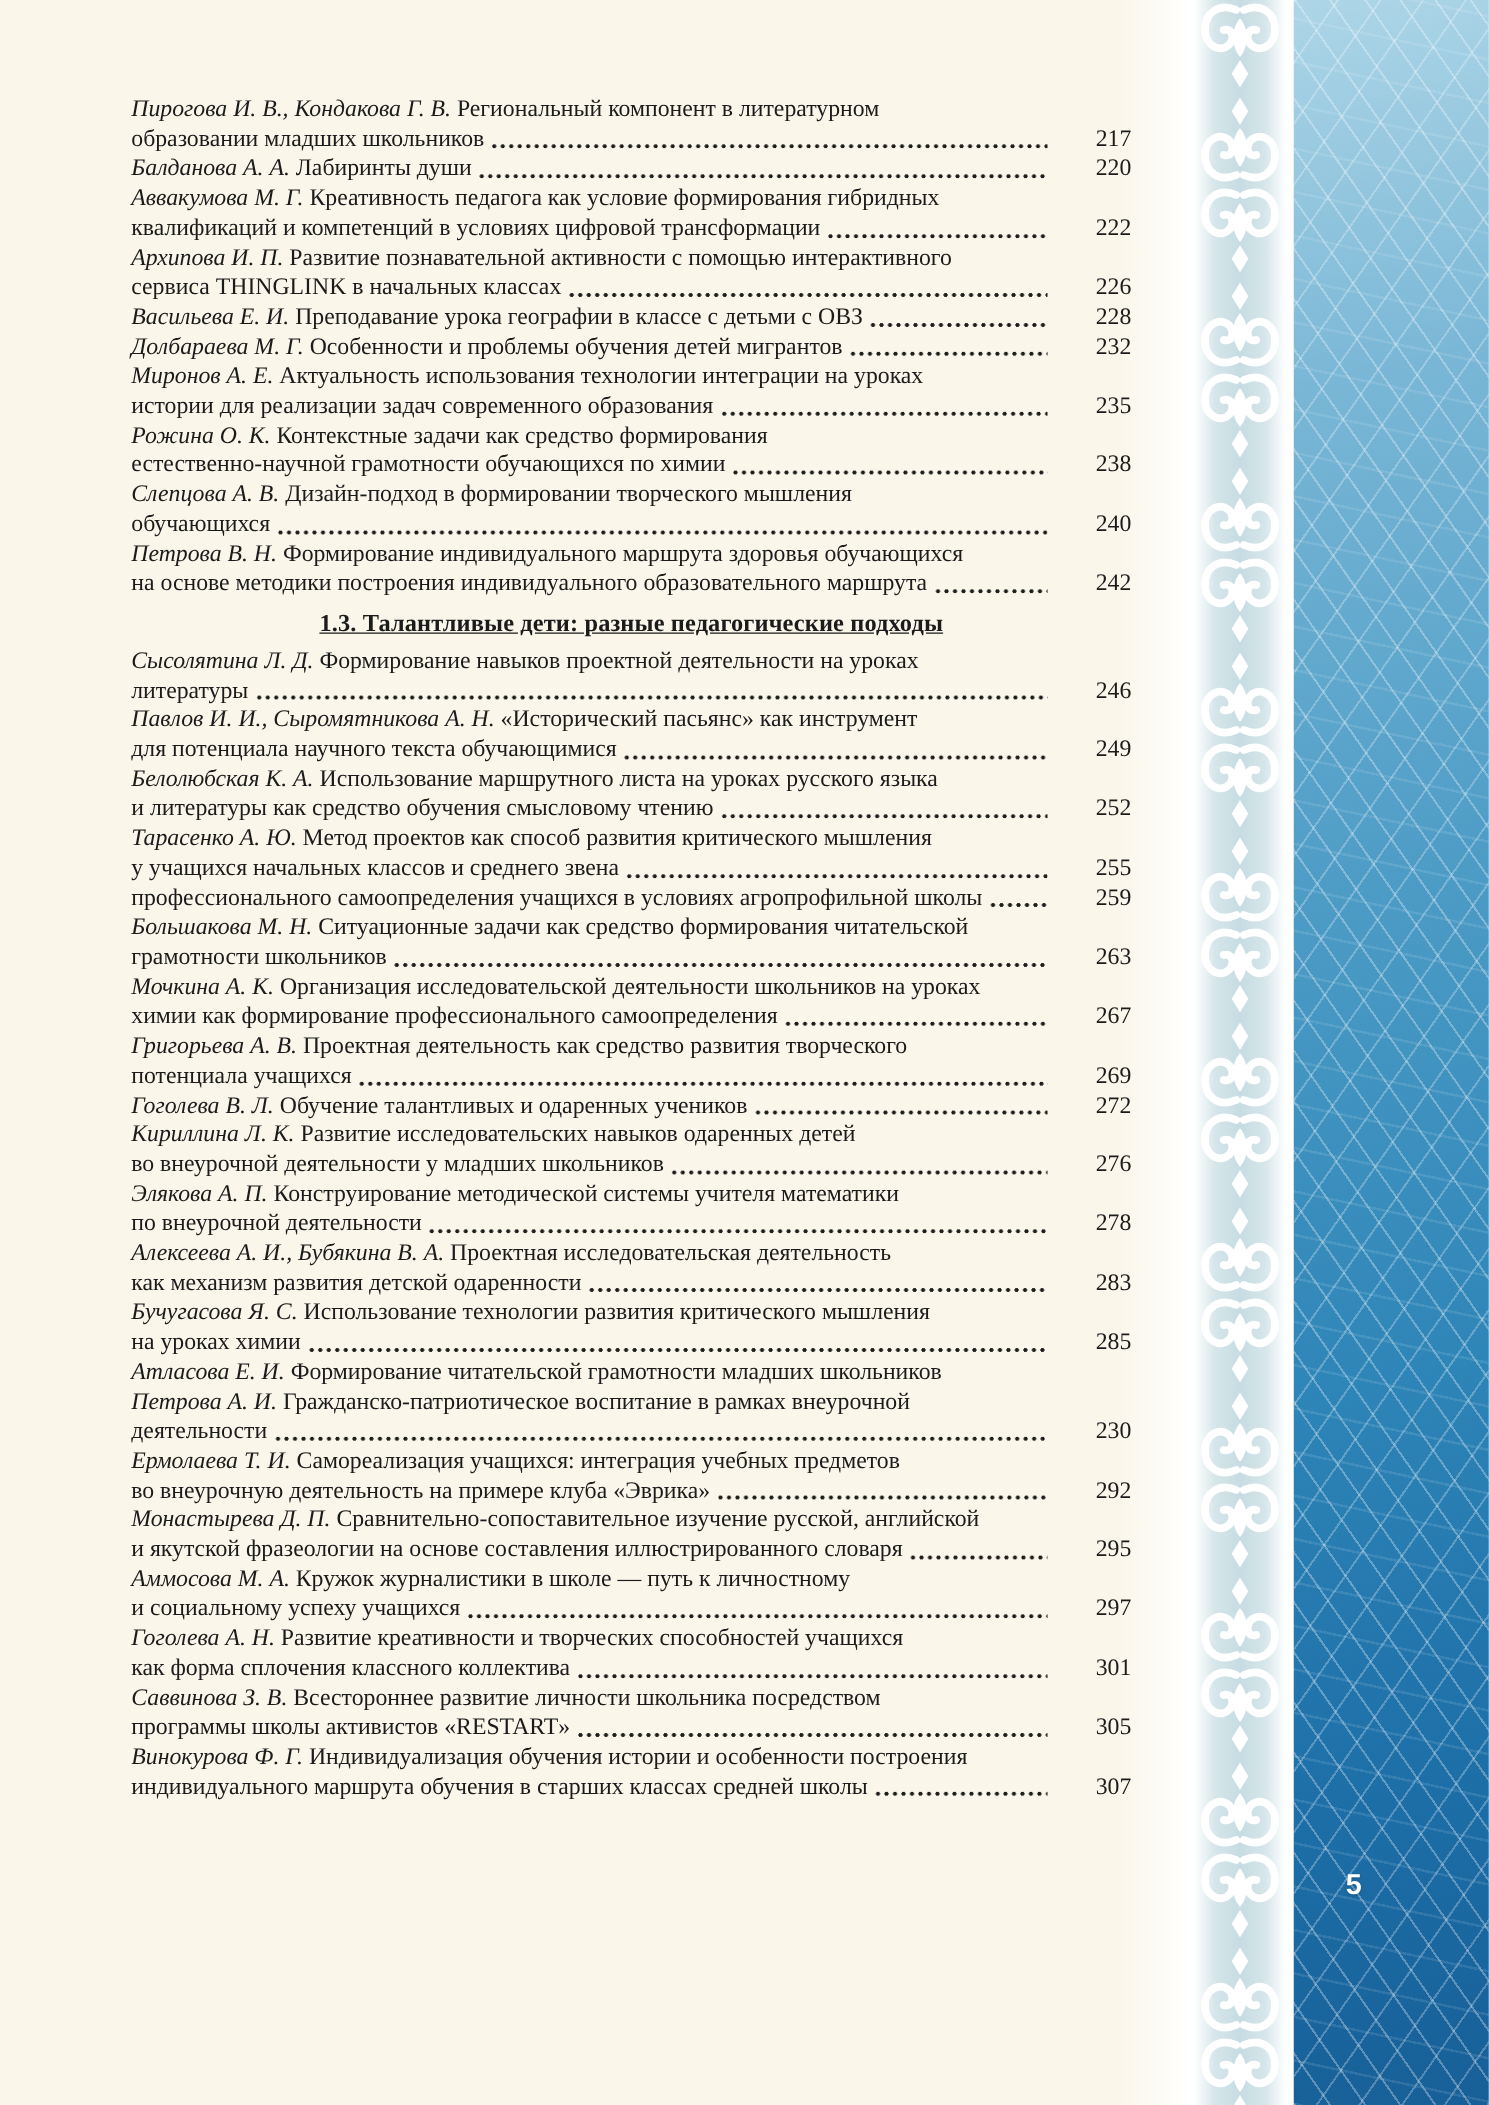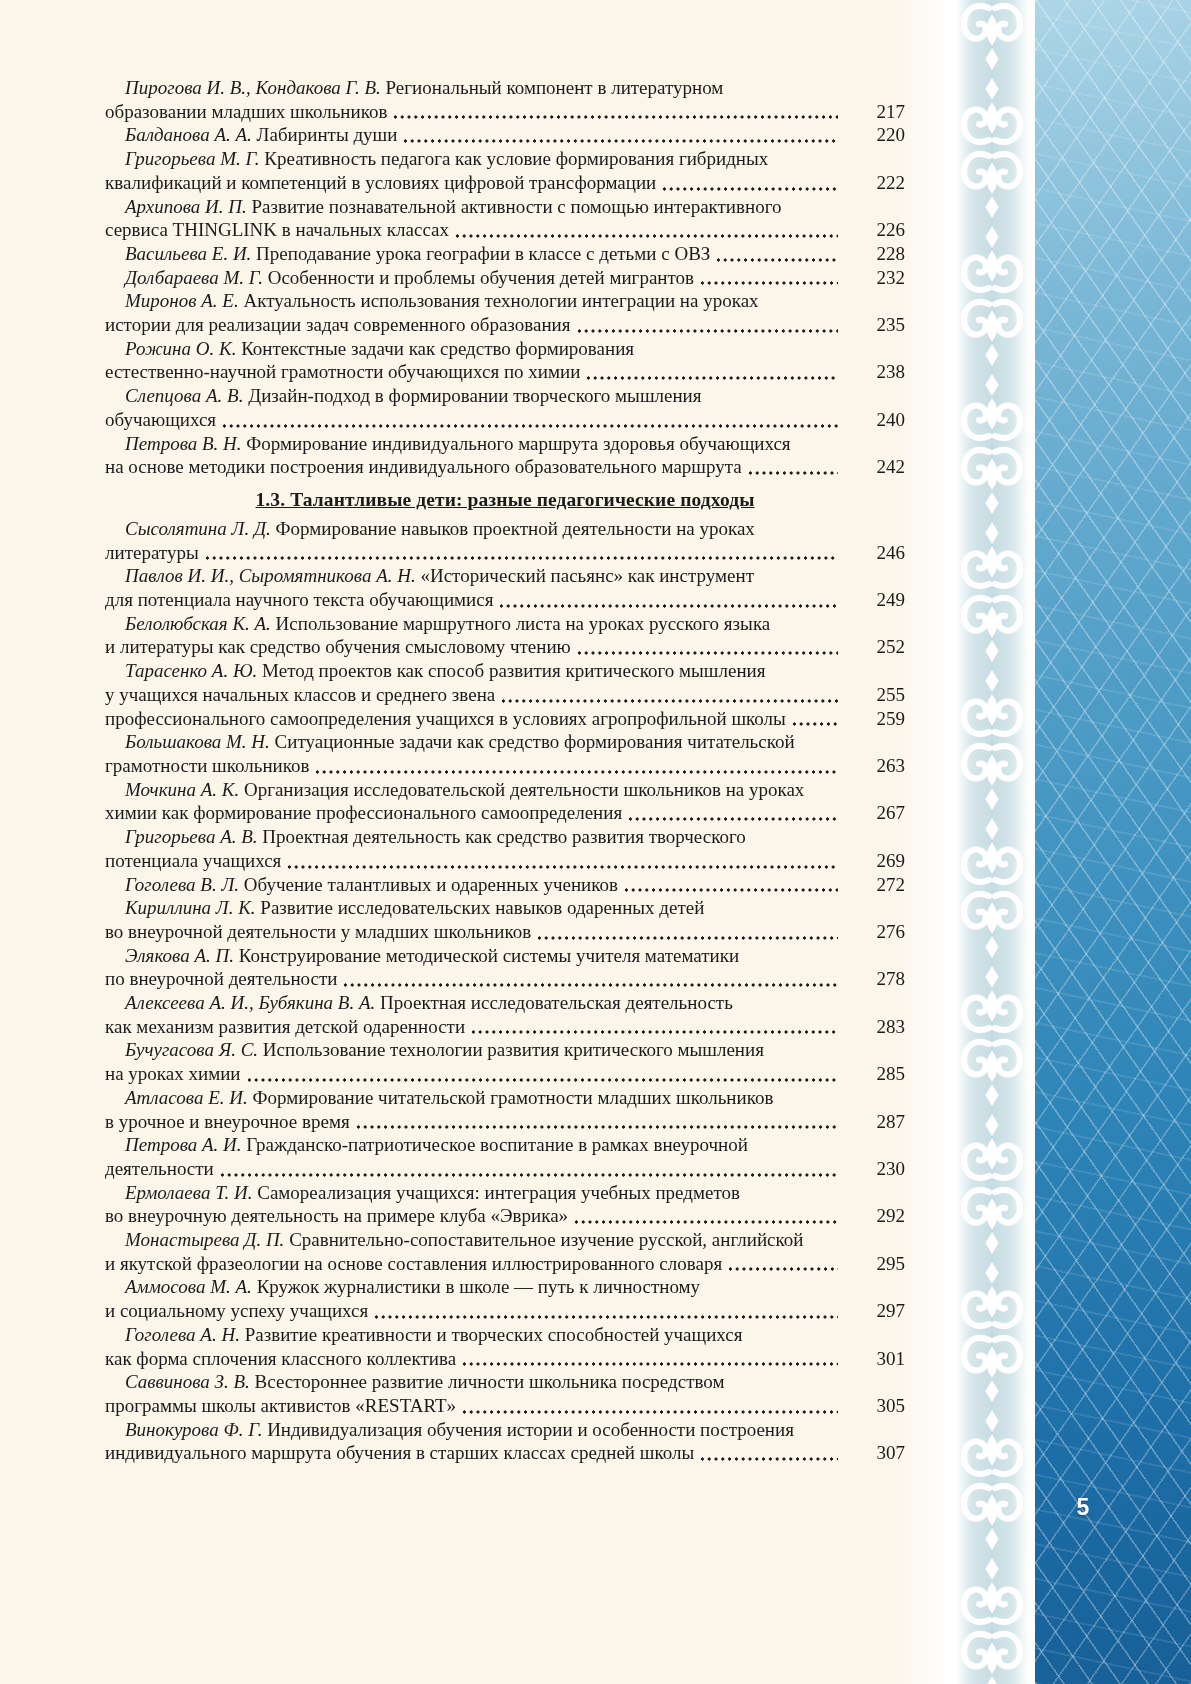--- a/index.html
+++ b/index.html
@@ -9,21 +9,21 @@
     font-family:"Liberation Serif",serif;color:#1b1b1b;
   }
   .content{
     position:absolute;left:105px;top:76px;width:800px;
     font-size:19px;line-height:23.7px;
   }
   .entry{margin:0;}
   .line{white-space:nowrap;}
   .lastline{display:flex;align-items:center;white-space:nowrap;}
   .txt{white-space:nowrap;flex:0 1 auto;}
-  .author{font-style:italic;margin-left:20px;}
+  .author{font-style:italic;}
   .dots{
     flex:1 1 auto;min-width:10px;height:6px;align-self:flex-end;
     margin:0 3px 4px 5px;
     background-image:radial-gradient(circle,#1d1d1d 1.45px,transparent 1.8px);
     background-size:6.8px 6px;background-repeat:repeat-x;background-position:0 1px;
   }
   .pg{flex:0 0 auto;margin-left:36px;}
   .section-heading{
     text-align:center;font-weight:bold;font-size:19.5px;line-height:24px;
     margin:9px 0 5px 0;letter-spacing:0.1px;text-decoration:underline;
@@ -62,21 +62,21 @@
       </div>
     </div>
     <div class="entry">
       <div class="line lastline">
         <span class="txt"><i class="author">Балданова А. А. </i>Лабиринты души</span>
         <span class="dots"></span>
         <span class="pg">220</span>
       </div>
     </div>
     <div class="entry">
-      <div class="line"><span class="txt"><i class="author">Григорьева М. Г. </i>Креативность педагога как условие формирования гибридных</span></div>
+      <div class="line"><span class="txt"><i class="author">Аввакумова М. Г. </i>Креативность педагога как условие формирования гибридных</span></div>
       <div class="line lastline">
         <span class="txt">квалификаций и компетенций в условиях цифровой трансформации</span>
         <span class="dots"></span>
         <span class="pg">222</span>
       </div>
     </div>
     <div class="entry">
       <div class="line"><span class="txt"><i class="author">Архипова И. П. </i>Развитие познавательной активности с помощью интерактивного</span></div>
       <div class="line lastline">
         <span class="txt">сервиса THINGLINK в начальных классах</span>
@@ -228,25 +228,20 @@
     <div class="entry">
       <div class="line"><span class="txt"><i class="author">Бучугасова Я. С. </i>Использование технологии развития критического мышления</span></div>
       <div class="line lastline">
         <span class="txt">на уроках химии</span>
         <span class="dots"></span>
         <span class="pg">285</span>
       </div>
     </div>
     <div class="entry">
       <div class="line"><span class="txt"><i class="author">Атласова Е. И. </i>Формирование читательской грамотности младших школьников</span></div>
-      <div class="line lastline">
-        <span class="txt">в урочное и внеурочное время</span>
-        <span class="dots"></span>
-        <span class="pg">287</span>
-      </div>
     </div>
     <div class="entry">
       <div class="line"><span class="txt"><i class="author">Петрова А. И. </i>Гражданско-патриотическое воспитание в рамках внеурочной</span></div>
       <div class="line lastline">
         <span class="txt">деятельности</span>
         <span class="dots"></span>
         <span class="pg">230</span>
       </div>
     </div>
     <div class="entry">

